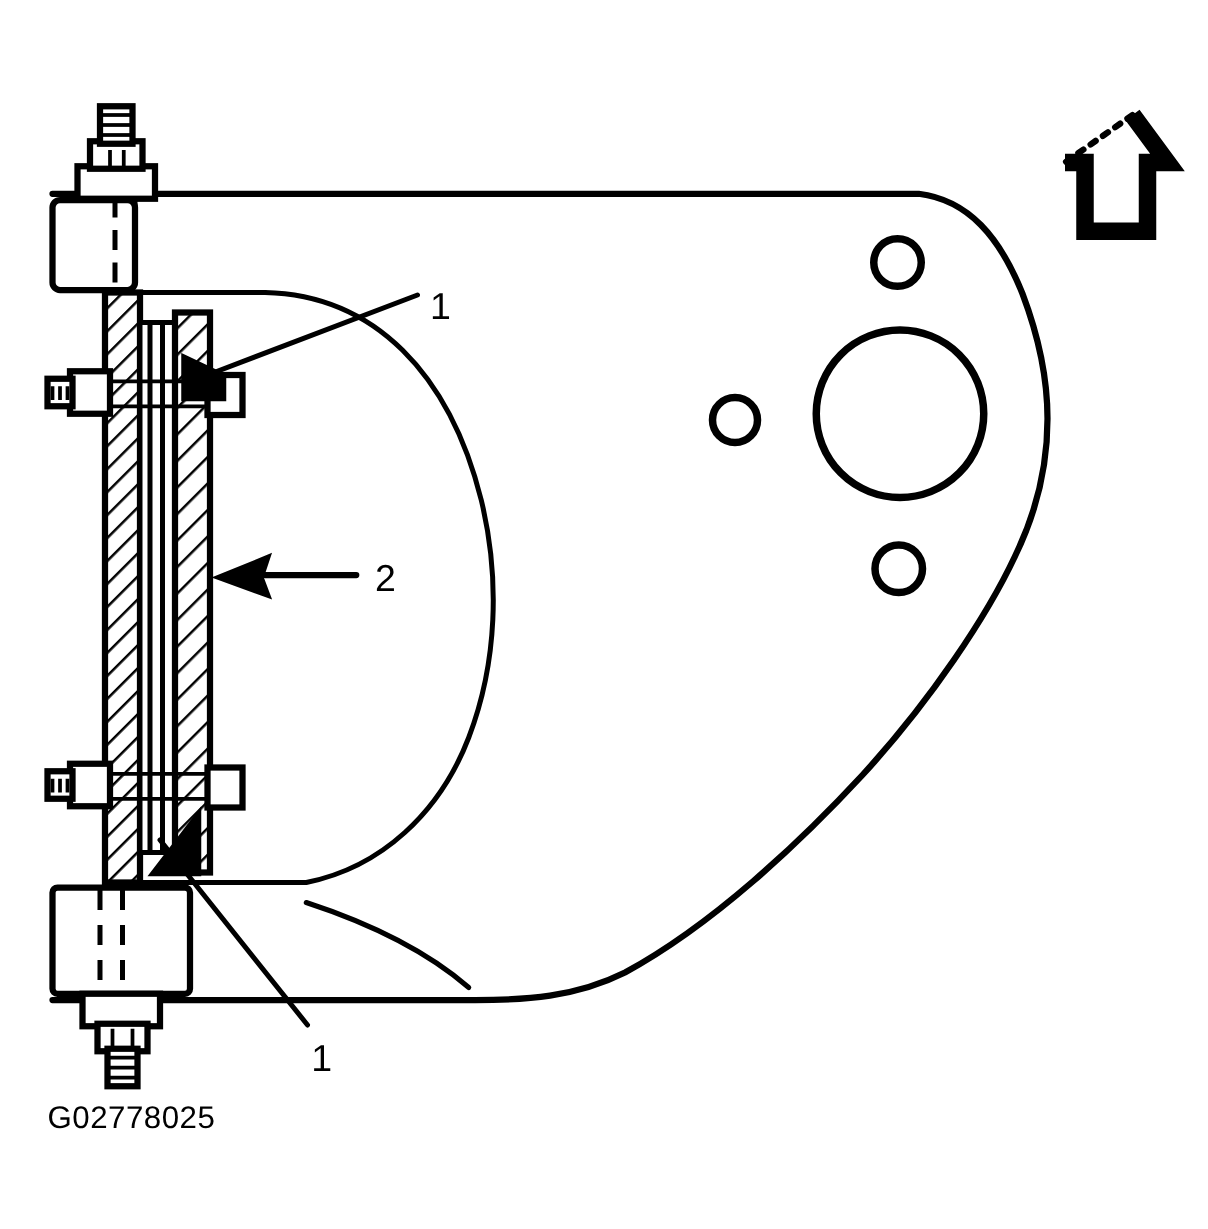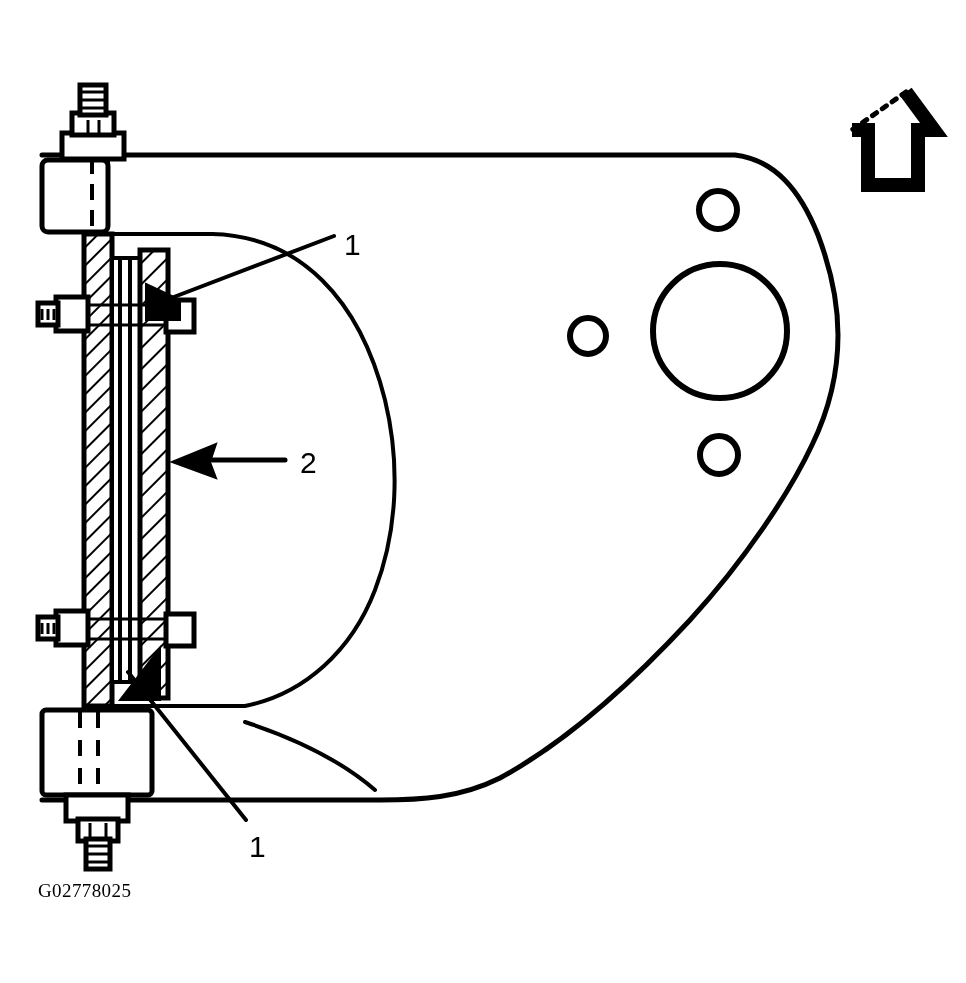--- a/index.html
+++ b/index.html
@@ -25,22 +25,22 @@
     left: 0;
     top: 0;
     width: 966px;
     height: 983px;
     display: block;
   }
   .fig-caption {
     position: absolute;
     left: 38px;
     top: 880px;
-    font-family: Liberation Serif, serif;
-    font-size: 19px;
+    font-family: Liberation Sans, sans-serif;
+    font-size: 25px;
     letter-spacing: 0.4px;
     color: #000000;
     white-space: nowrap;
     user-select: text;
   }
   .svg-label {
     font-family: "Liberation Sans", sans-serif;
     font-size: 30px;
     fill: #000000;
   }

